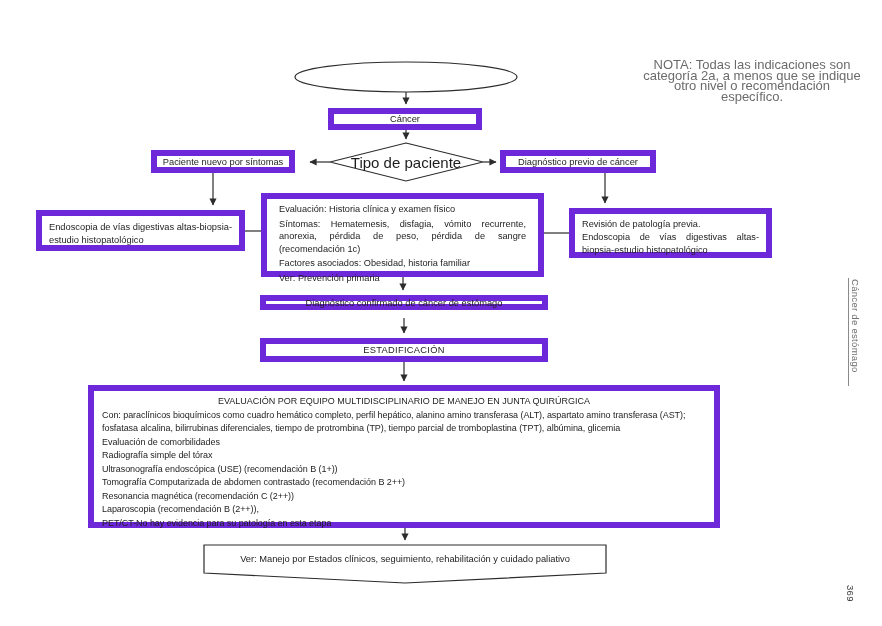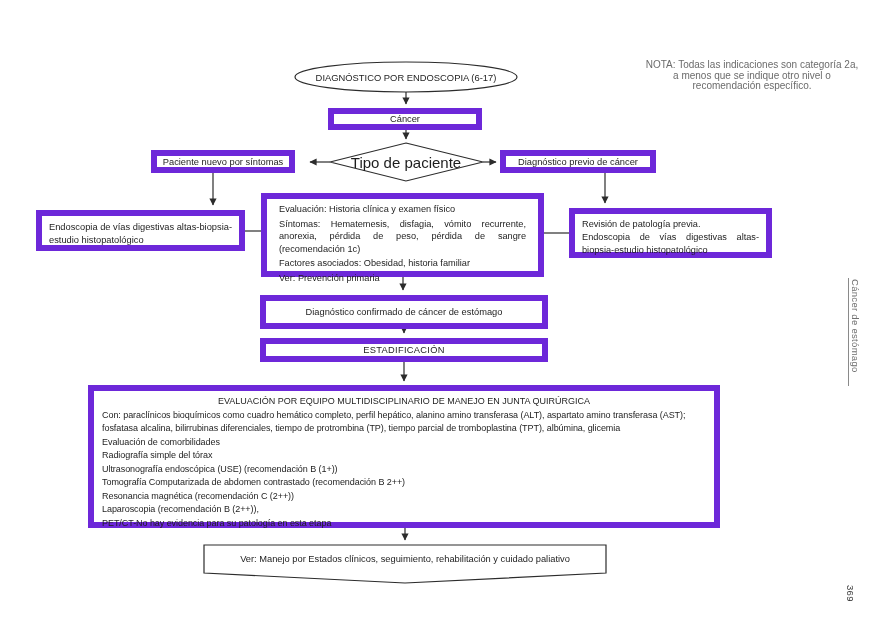--- a/index.html
+++ b/index.html
@@ -51,23 +51,22 @@
     <line x1="245" y1="231" x2="262" y2="231" stroke="#2c2c2c" stroke-width="1.2"></line>
     <line x1="543" y1="233" x2="569" y2="233" stroke="#2c2c2c" stroke-width="1.2"></line>
     <line x1="403" y1="277" x2="403" y2="290" stroke="#2c2c2c" stroke-width="1.2" marker-end="url(#ah)"></line>
     <line x1="404" y1="318" x2="404" y2="333" stroke="#2c2c2c" stroke-width="1.2" marker-end="url(#ah)"></line>
     <line x1="404" y1="362" x2="404" y2="381" stroke="#2c2c2c" stroke-width="1.2" marker-end="url(#ah)"></line>
     <line x1="405" y1="528" x2="405" y2="540" stroke="#2c2c2c" stroke-width="1.2" marker-end="url(#ah)"></line>
 
     <line x1="848.5" y1="278" x2="848.5" y2="386" stroke="#8a8a8a" stroke-width="1"></line>
   </svg>
 
-  <div class="muted" style="position:absolute;left:643px;top:60px;width:218px;font-size:10px;line-height:10.5px;text-align:center;">NOTA: Todas las indicaciones son categoría 2a, a menos que se indique otro nivel o recomendación específico.</div>
+  <div class="muted" style="position:absolute;left:643px;top:60px;width:218px;font-size:13px;line-height:10.5px;text-align:center;">NOTA: Todas las indicaciones son categoría 2a, a menos que se indique otro nivel o recomendación específico.</div>
 
-  <div class="shape-label" style="left:296px;top:63px;width:220px;height:28px;font-size:9.4px;">DIAGNÓSTICO POR ENDOSCOPIA (6-17)</div>
 
   <div class="node center" style="left:328px;top:108px;width:154px;height:22px;">Cáncer</div>
 
   <div class="shape-label" style="left:346px;top:151px;width:120px;height:22px;font-size:15px;">Tipo de paciente</div>
 
   <div class="node center" style="left:151px;top:150px;width:144px;height:23px;">Paciente nuevo por síntomas</div>
 
   <div class="node center" style="left:500px;top:150px;width:156px;height:23px;">Diagnóstico previo de cáncer</div>
 
   <div class="node" style="left:36px;top:210px;width:209px;height:41px;padding:5px 7px;line-height:13px;">
@@ -79,21 +78,21 @@
     <p class="para just">Síntomas: Hematemesis, disfagia, vómito recurrente, anorexia, pérdida de peso, pérdida de sangre (recomendación 1c)</p>
     <p class="para">Factores asociados: Obesidad, historia familiar</p>
     <p class="para">Ver: Prevención primaria</p>
   </div>
 
   <div class="node" style="left:569px;top:208px;width:203px;height:50px;padding:4px 7px;font-size:9.2px;line-height:12.8px;">
     <div>Revisión de patología previa.</div>
     <div class="just">Endoscopia de vías digestivas altas-biopsia-estudio histopatológico</div>
   </div>
 
-  <div class="node center" style="left:260px;top:295px;width:288px;height:34px;">Diagnóstico confirmado de cáncer de estómago</div>
+  <div class="node center" style="left:260px;top:295px;width:288px;height:15px;">Diagnóstico confirmado de cáncer de estómago</div>
 
   <div class="node center" style="left:260px;top:338px;width:288px;height:24px;letter-spacing:0.3px;">ESTADIFICACIÓN</div>
 
   <div class="node" style="left:88px;top:385px;width:632px;height:143px;padding:4px 8px 0 8px;font-size:9px;line-height:13.5px;">
     <div style="text-align:center;">EVALUACIÓN POR EQUIPO MULTIDISCIPLINARIO DE MANEJO EN JUNTA QUIRÚRGICA</div>
     <div class="bigline">Con: paraclínicos bioquímicos como cuadro hemático completo, perfil hepático, alanino amino  transferasa (ALT), aspartato amino transferasa (AST);</div>
     <div class="bigline">fosfatasa alcalina, bilirrubinas diferenciales, tiempo de protrombina (TP), tiempo parcial de tromboplastina (TPT), albúmina, glicemia</div>
     <div class="bigline">Evaluación de comorbilidades</div>
     <div class="bigline">Radiografía simple del tórax</div>
     <div class="bigline">Ultrasonografía endoscópica (USE) (recomendación B (1+))</div>

